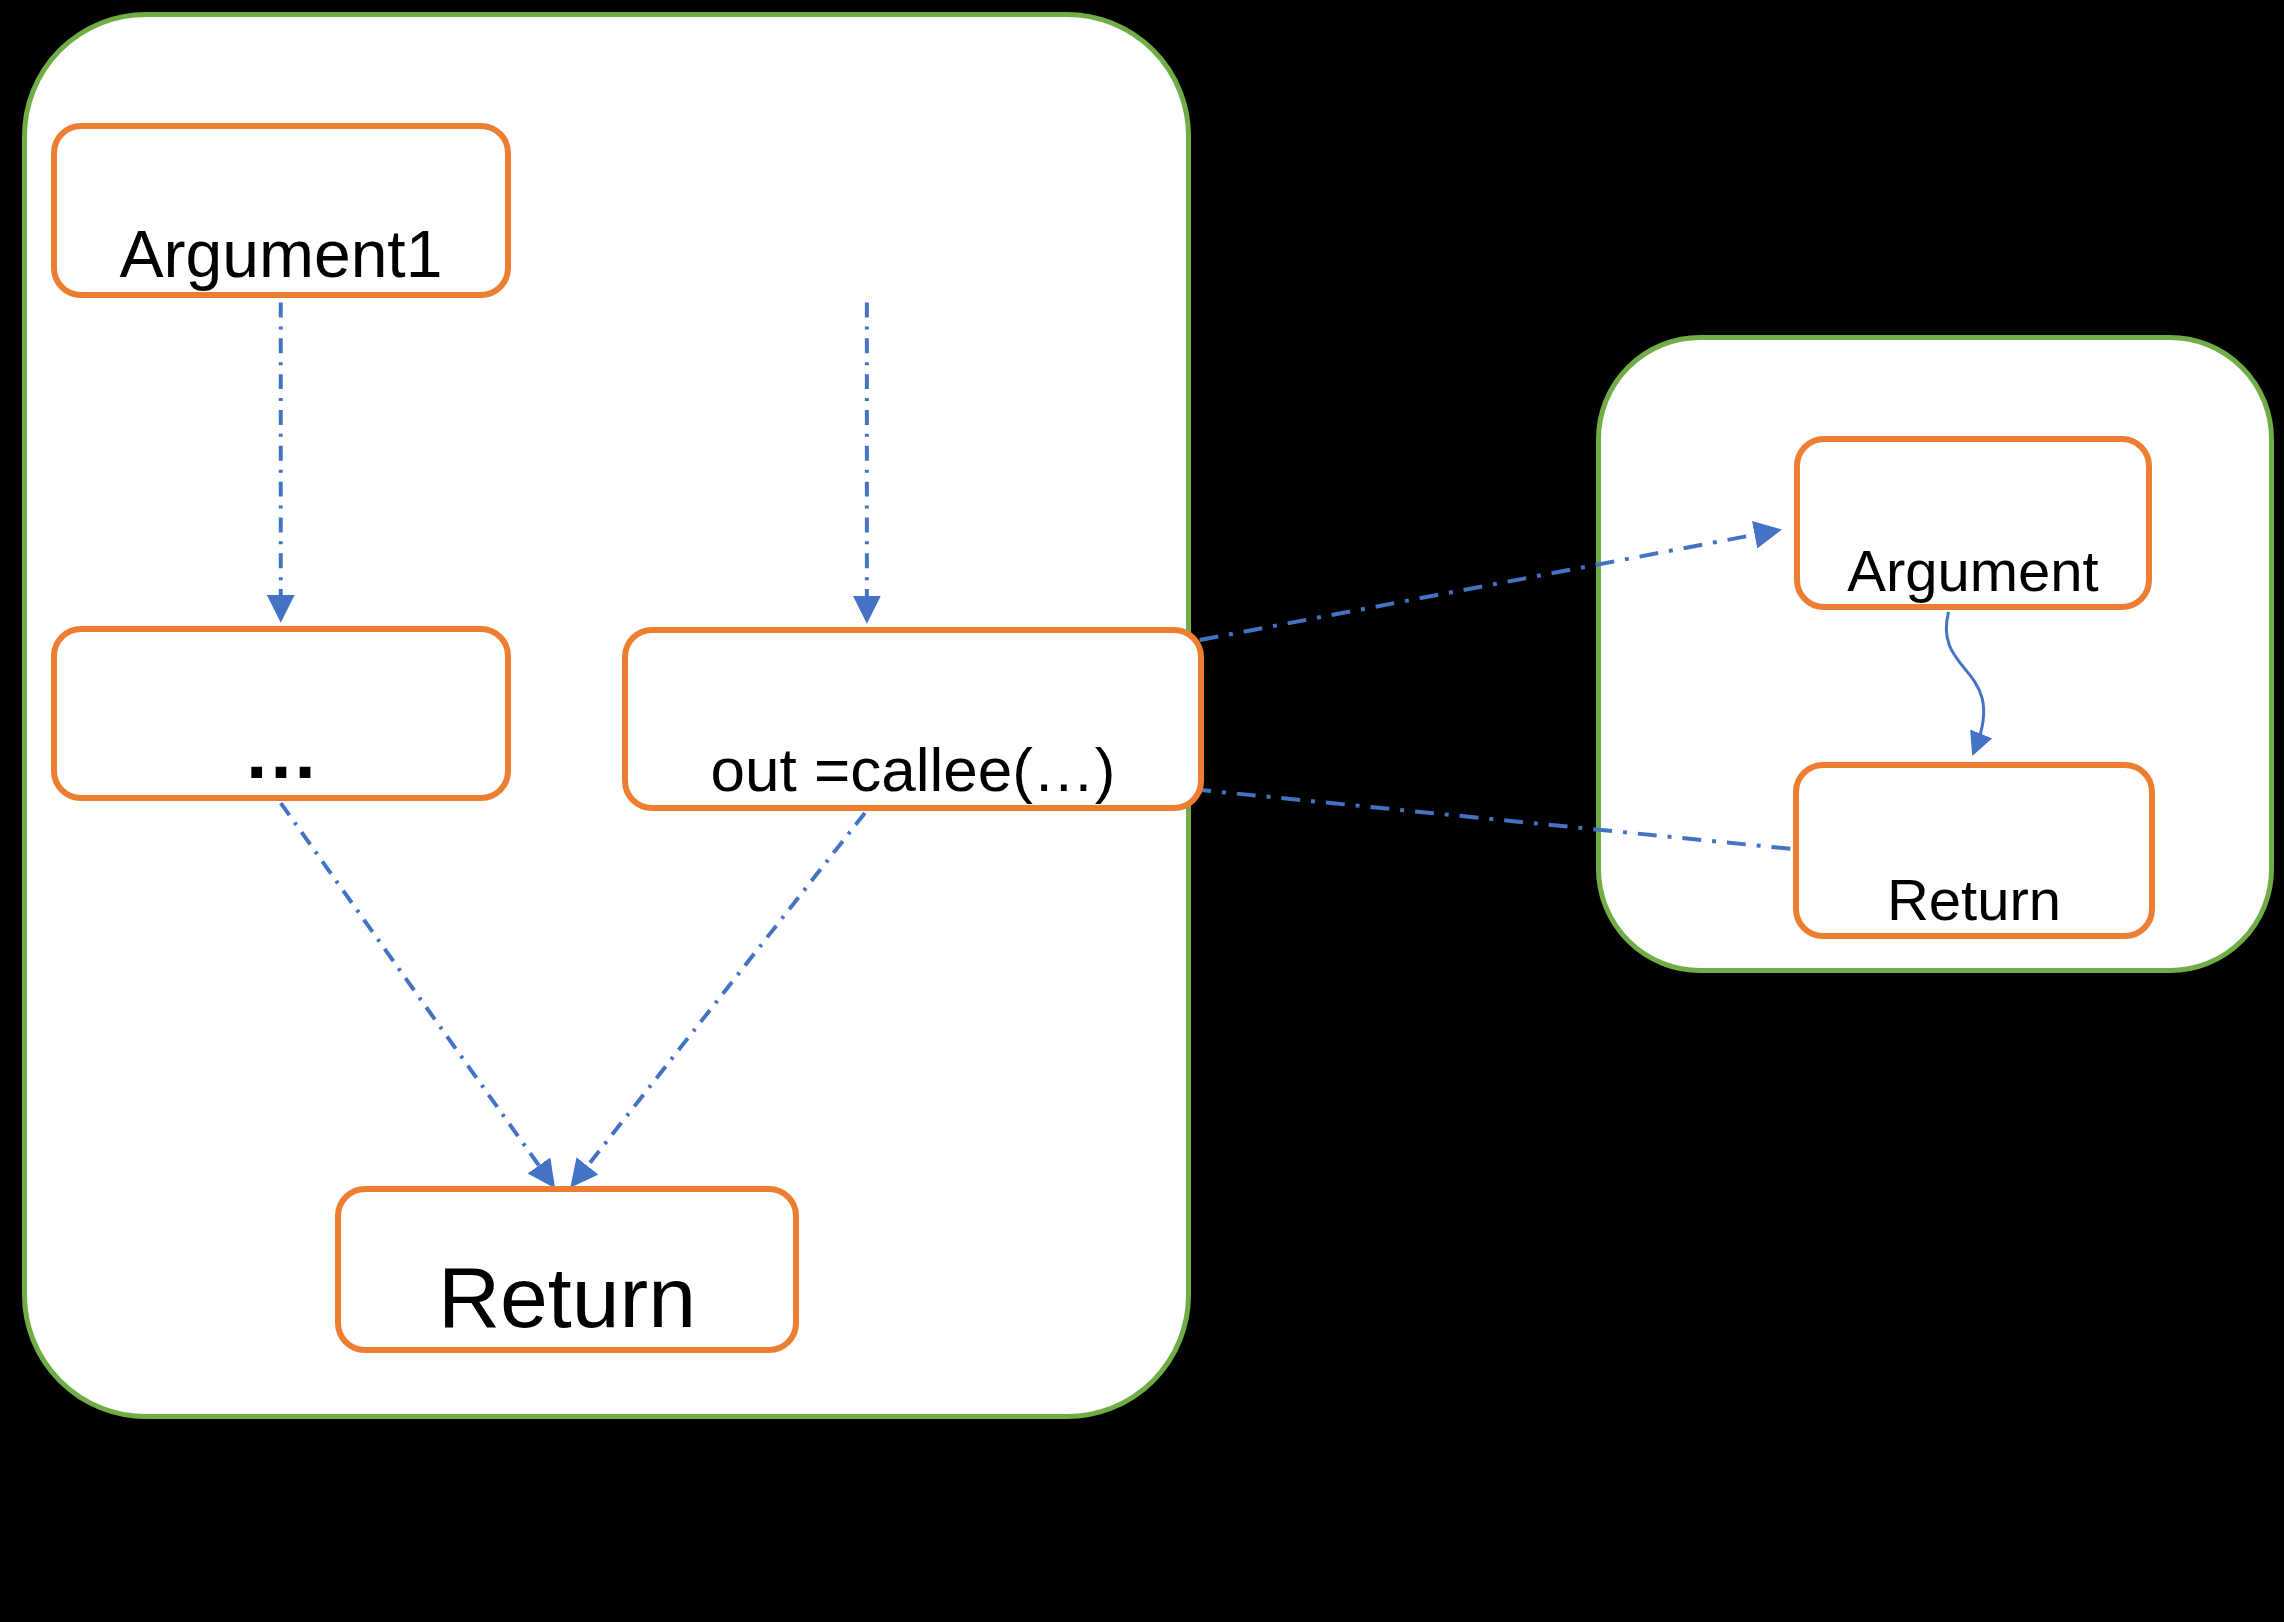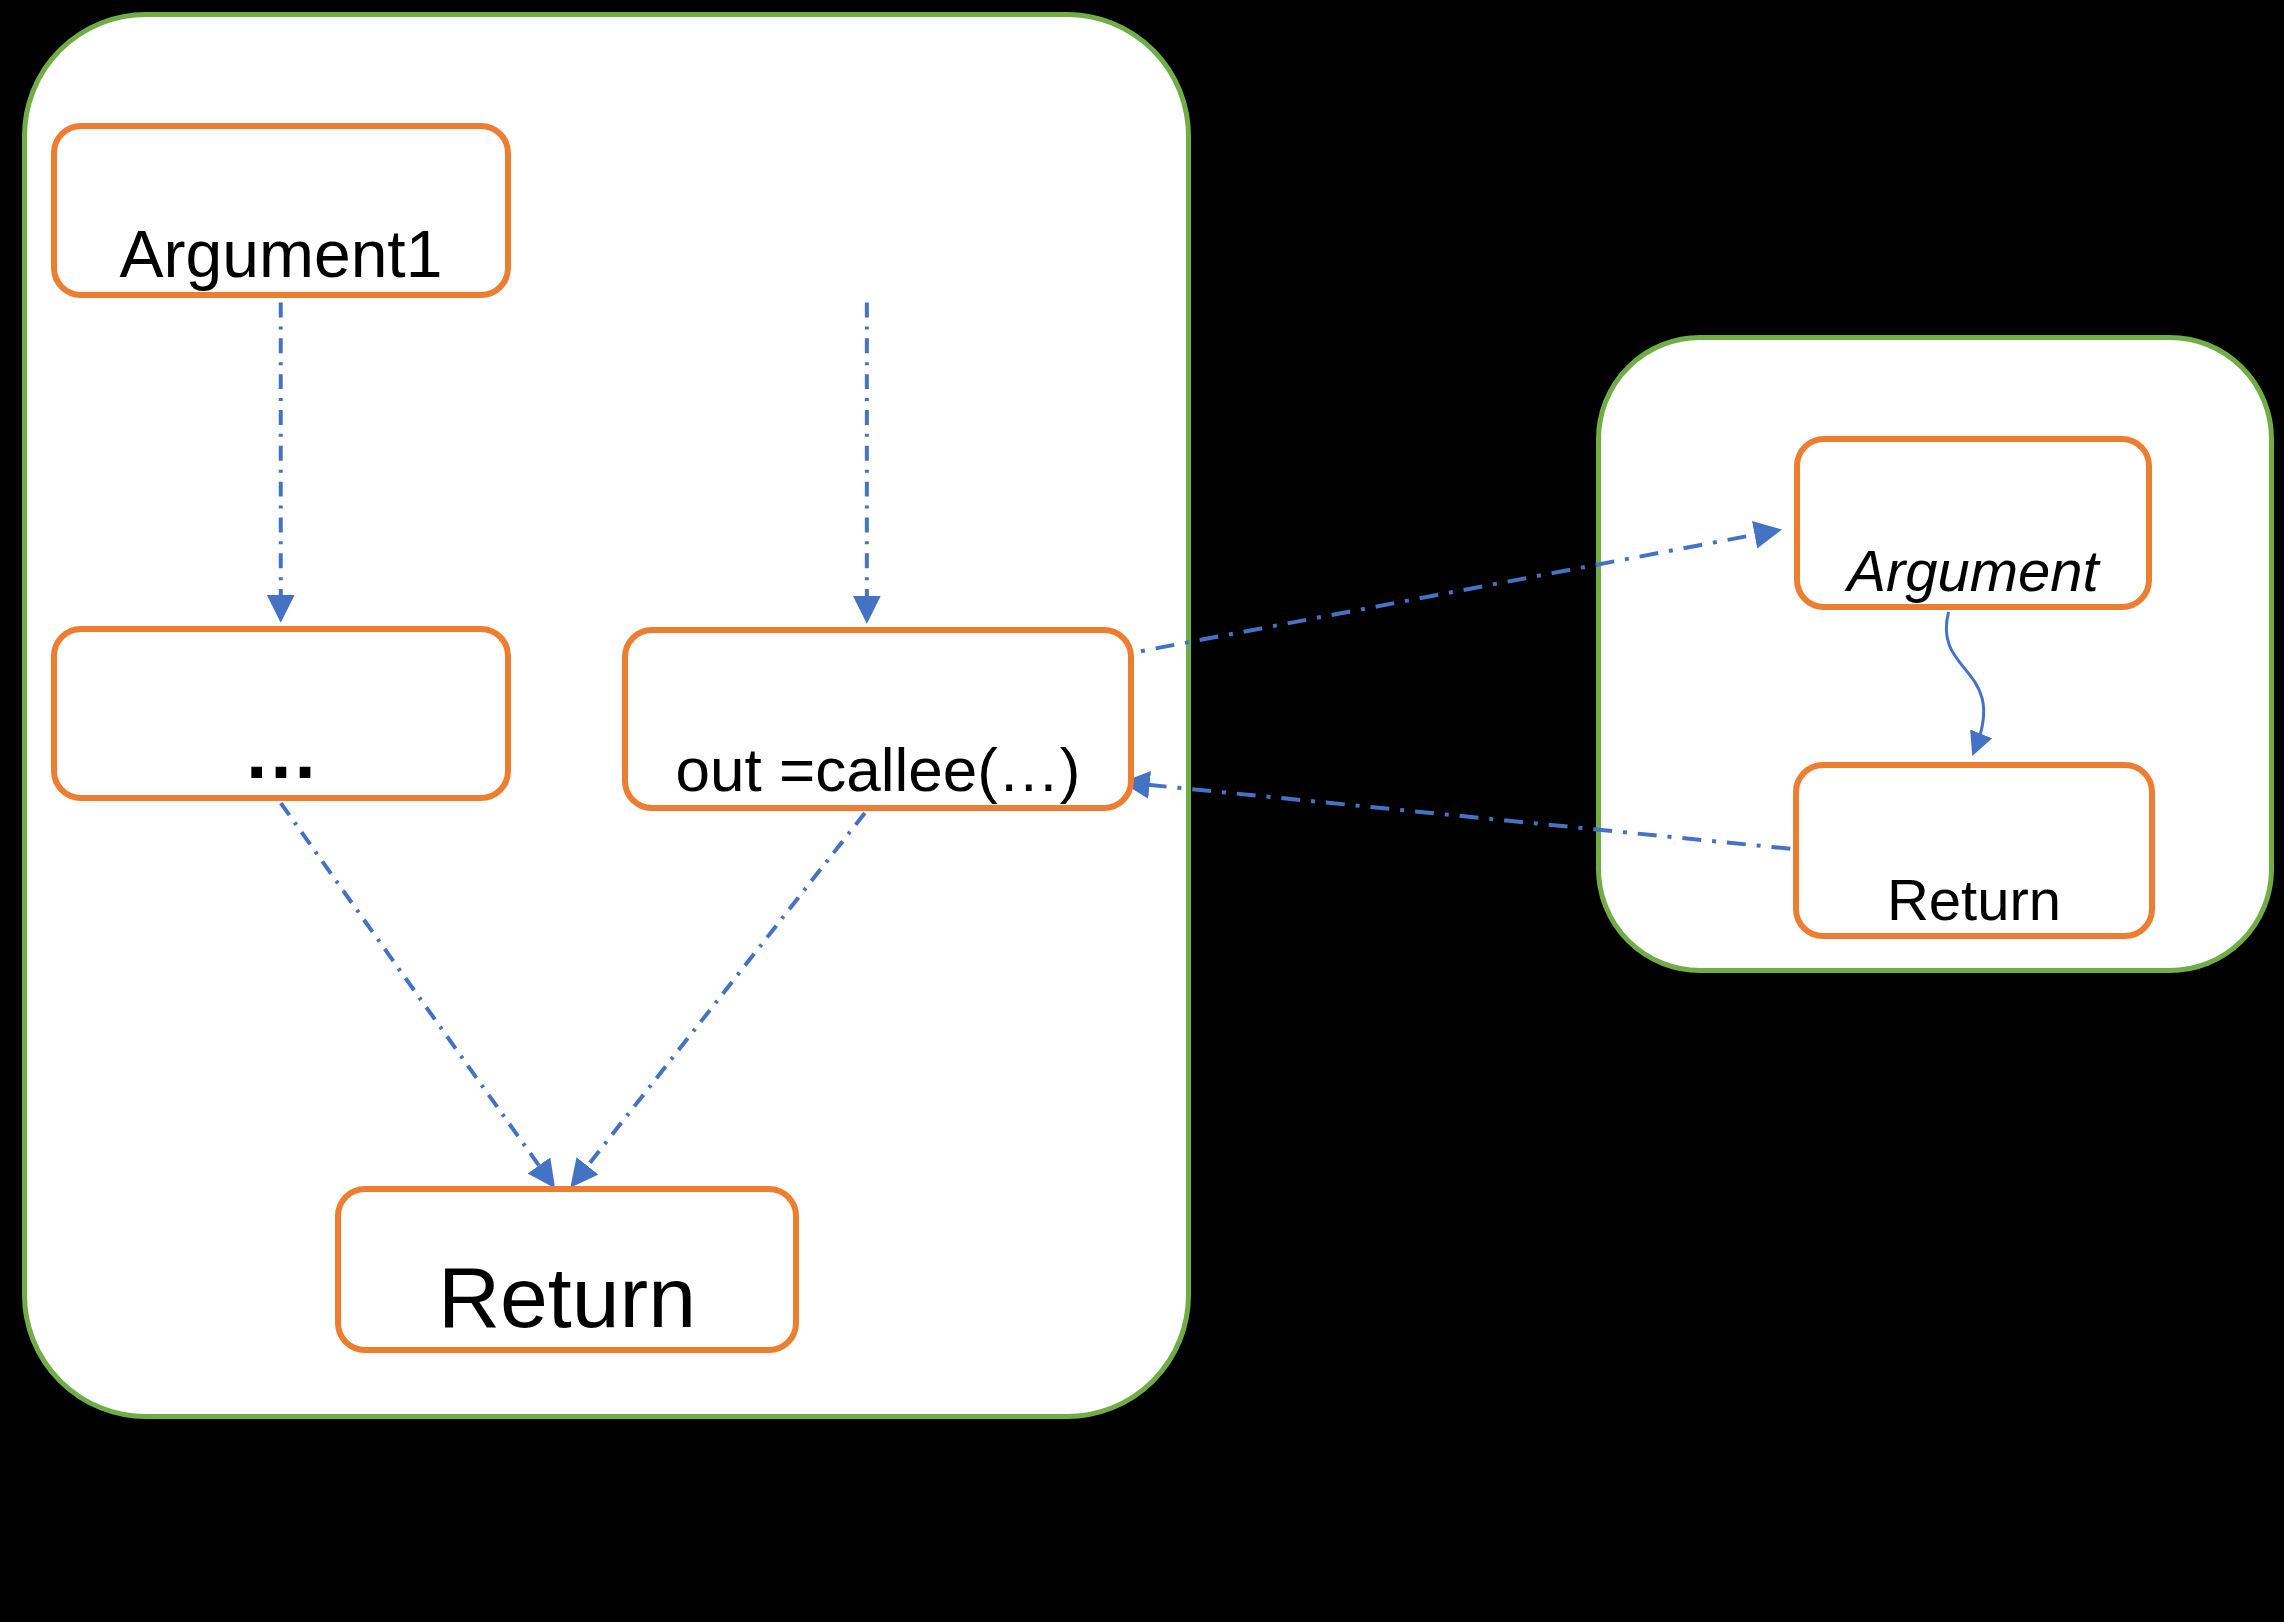--- a/index.html
+++ b/index.html
@@ -57,23 +57,23 @@
     display: flex;
     align-items: flex-end;
     justify-content: center;
     z-index: 3;
     color: var(--text);
   }
   .node .label { white-space: nowrap; }
   .node.argument1      { left: 51px;   top: 123px;  width: 460px; height: 175px; font-size: 66px; }
   .node.argument2      { left: 642px;  top: 123px;  width: 453px; height: 175px; font-size: 66px; }
   .node.ellipsis       { left: 51px;   top: 626px;  width: 460px; height: 175px; font-size: 76px; font-weight: 700; }
-  .node.call           { left: 622px;  top: 627px;  width: 512px; height: 184px; font-size: 62px; }
+  .node.call           { left: 622px;  top: 627px;  width: 582px; height: 184px; font-size: 62px; }
   .node.return-caller  { left: 335px;  top: 1186px; width: 464px; height: 167px; font-size: 86px; }
-  .node.argument-callee{ left: 1794px; top: 436px;  width: 358px; height: 174px; font-size: 58px; font-style: italic; }
+  .node.argument-callee{ left: 1794px; top: 436px;  width: 358px; height: 174px; font-size: 58px; }
   .node.return-callee  { left: 1793px; top: 762px;  width: 362px; height: 177px; font-size: 58px; }
 </style>
 </head>
 <body>
 
 <div class="stage">
 
   <div class="panel caller"></div>
   <div class="panel callee"></div>
 

